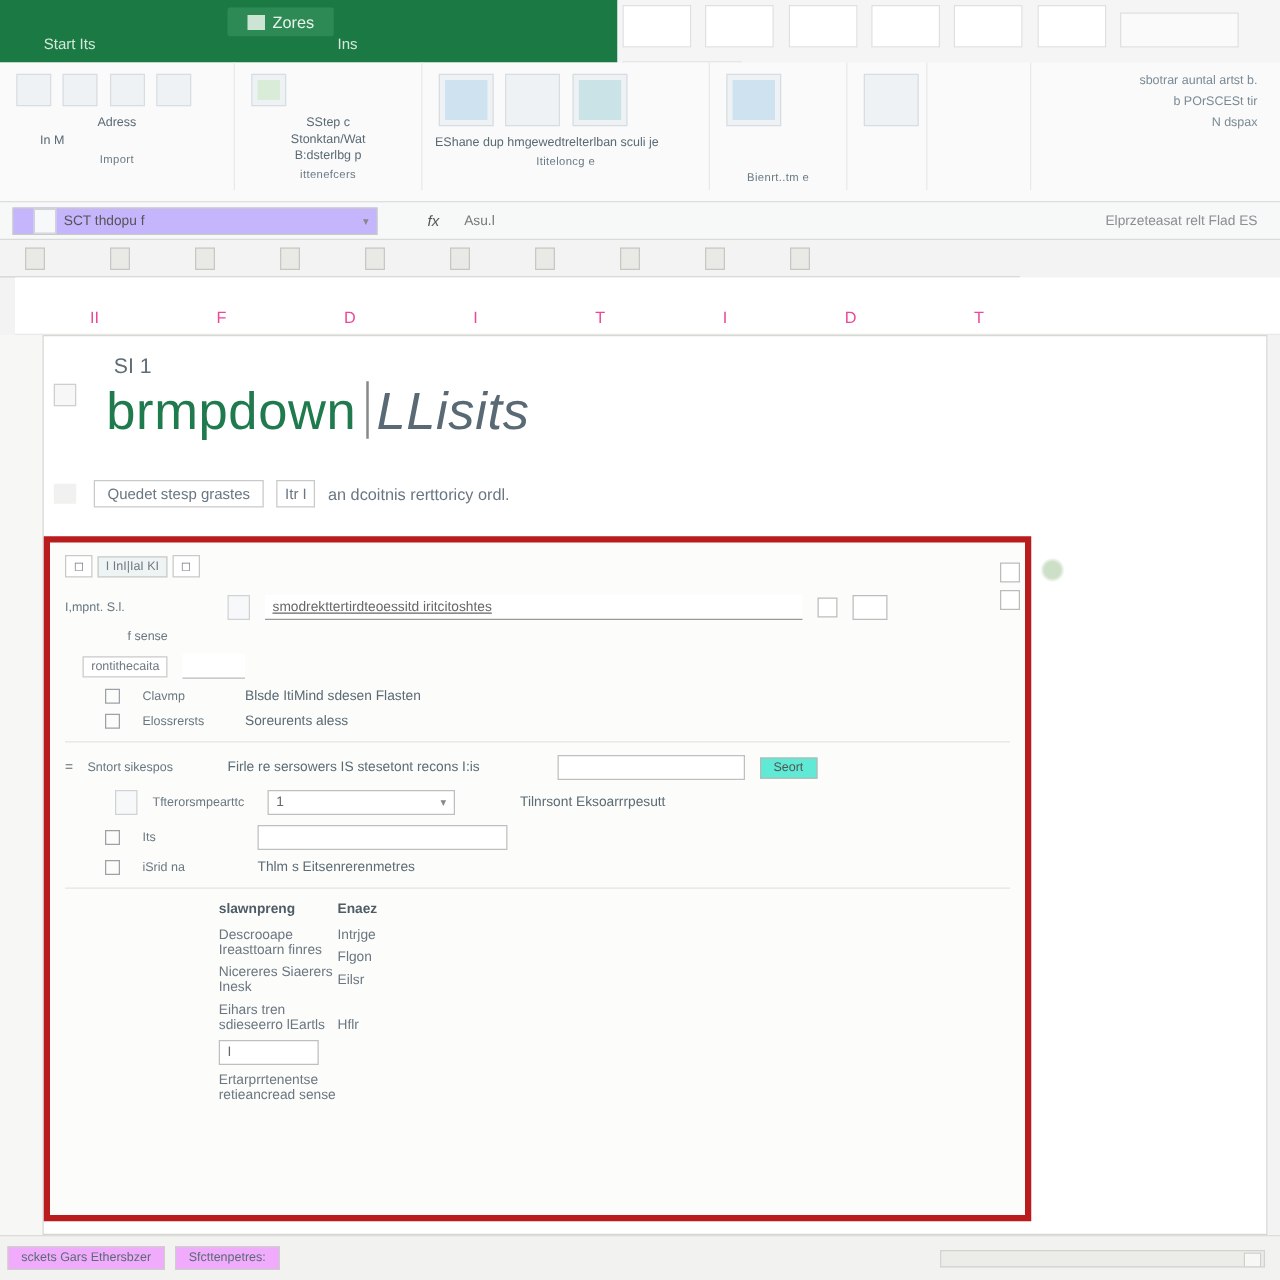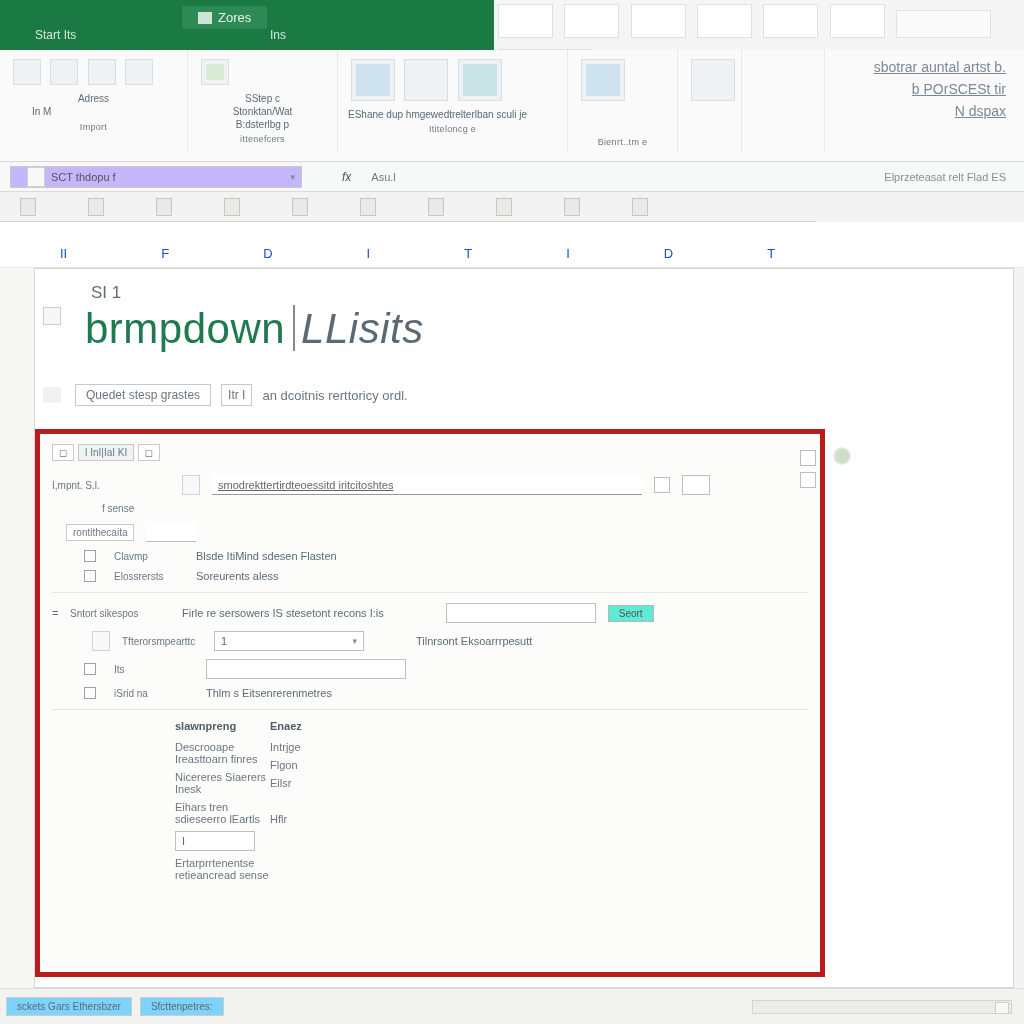--- a/index.html
+++ b/index.html
@@ -22,36 +22,36 @@
   .rgroup { float: left; padding: 6px 10px 2px 10px; height: 102px; border-right: 1px solid #e9e9e9; }
   .ricon { width: 28px; height: 26px; background: #eef2f5; border: 1px solid #d8dde2; display: inline-block; margin: 3px; position: relative;}
   .ricon.big { width: 44px; height: 42px; }
   .ricon.blue::after { content: ""; position: absolute; inset: 4px; background: #cfe2ef; }
   .ricon.green::after { content: ""; position: absolute; inset: 4px; background: #d8ecd8; }
   .ricon.teal::after { content: ""; position: absolute; inset: 4px; background: #c9e3e6; }
   .rlabel { font-size: 10px; color: #5a6a75; display: block; text-align: center; margin-top: 2px; }
   .rcaption { font-size: 9px; color: #6a7a85; text-align: center; margin-top: 4px; letter-spacing: .3px; }
 
   .ribbon .rgroup.rgt { float: right; border-right: none; border-left: 1px solid #e9e9e9; }
-  .ribbon .entry { font-size: 14px; color: #7a8a95; text-align: right; padding: 3px 8px; text-decoration: underline; }
+  .ribbon .entry { font-size: 10px; color: #7a8a95; text-align: right; padding: 3px 8px; }
 
   
   .fbar { position: absolute; left: 0; top: 162px; right: 0; height: 30px; background: #f7f8f8; border-bottom: 1px solid #dadada; display: flex; align-items: center; }
   .namebox { width: 292px; height: 22px; margin-left: 10px; background: #c4b5fd; border: 1px solid #c9c9c9; font-size: 11px; color: #555; display:flex; align-items:center; padding-left: 8px; gap:6px;}
   .namebox::after { content:"▾"; margin-left:auto; margin-right:6px; color:#888; font-size:9px;}
   .fx { margin-left: 40px; font-style: italic; font-size: 12px; color: #555; }
   .ftext { margin-left: 20px; font-size: 11px; color: #777; }
   .fright { margin-left: auto; margin-right: 18px; font-size: 11px; color: #8a8f93; }
 
   
   .toolrow { position: absolute; left: 0; top: 192px; right: 208px; height: 30px; background: #f3f3f3; border-bottom: 1px solid #d2d2d2; display:flex; align-items:center; padding-left:20px; gap:52px;}
   .toolrow .tbn { width: 16px; height: 18px; background: #e9e9e6; border: 1px solid #c7c7c3; }
 
   
-  .colhdr { position: absolute; left: 0; top: 222px; right: 0; height: 46px; background: #fff; display:flex; align-items:flex-end; padding-bottom:6px; padding-left:60px; gap:94px; font-size:13px; color:#1d4ed8; border-bottom:1px solid #e8e8e5;}
+  .colhdr { position: absolute; left: 12px; top: 222px; right: 0; height: 46px; background: #fff; display:flex; align-items:flex-end; padding-bottom:6px; padding-left:60px; gap:94px; font-size:13px; color:#ec4899; border-bottom:1px solid #e8e8e5;}
 
   
   .sheet { position: absolute; left: 34px; top: 268px; right: 10px; bottom: 36px; background: #fff; border: 1px solid #d6d6d3; }
   .rownum { position: absolute; left: 0; top: 268px; width: 34px; bottom: 36px; background: #f7f7f5; }
 
   .sheet .s1 { position:absolute; left:56px; top:14px; color:#5e6e76; font-size:17px;}
   .sheet h1 { position:absolute; left:50px; top:36px; font-size:42px; font-weight:400; color:#1f7a4e; letter-spacing:.5px;}
   .sheet h1 .bar { display:inline-block; width:2px; height:46px; background:#888; margin:0 6px -8px 8px;}
   .sheet h1 .part2 { color:#5a6a75; font-style:italic; }
 
@@ -86,21 +86,21 @@
   .kvcol { float:left; width:230px; padding-left:135px;}
   .kvcol2 { float:left; width:120px; padding-left:0;}
   .kv { font-size:11px; color:#6b7780; padding:3px 0;}
   .kvh { font-size:11px; color:#4e5d66; font-weight:600; padding-bottom:6px;}
 
   .panel .rightcol { position:absolute; right:0; top:10px; bottom:10px; width:24px;}
   .panel .rightcol .p { width:16px; height:16px; border:1px solid #bcbcbc; background:#fff; margin:6px auto;}
 
   
   .bottom { position:absolute; left:0; right:0; bottom:0; height:36px; background:#f2f2f0; border-top:1px solid #dcdcd9; display:flex; align-items:center; padding-left:6px; gap:8px;}
-  .sheet-tab { background:#7dd3fc; border:1px solid #cecec9; padding:3px 10px; font-size:10px; color:#5b6b74;}
+  .sheet-tab { background:#f0abfc; border:1px solid #cecec9; padding:3px 10px; font-size:10px; color:#5b6b74;}
   .scroll { margin-left:auto; margin-right:12px; width:260px; height:14px; background:#ecece9; border:1px solid #d2d2cf; position:relative;}
   .scroll::before{content:""; position:absolute; right:2px; top:1px; width:12px; height:10px; background:#f7f7f5; border:1px solid #cfcfcb;}
 
   .wm { position:absolute; right: 170px; top: 445px; width:24px; height:22px; background: radial-gradient(circle,#cddfc7 40%,transparent 60%);}
 
   .mini-icon { width:18px; height:20px; display:inline-block; border:1px solid #cfd3d6; background:#f7f8f9; margin-left:8px;}
 </style>
 </head>
 <body>
 

